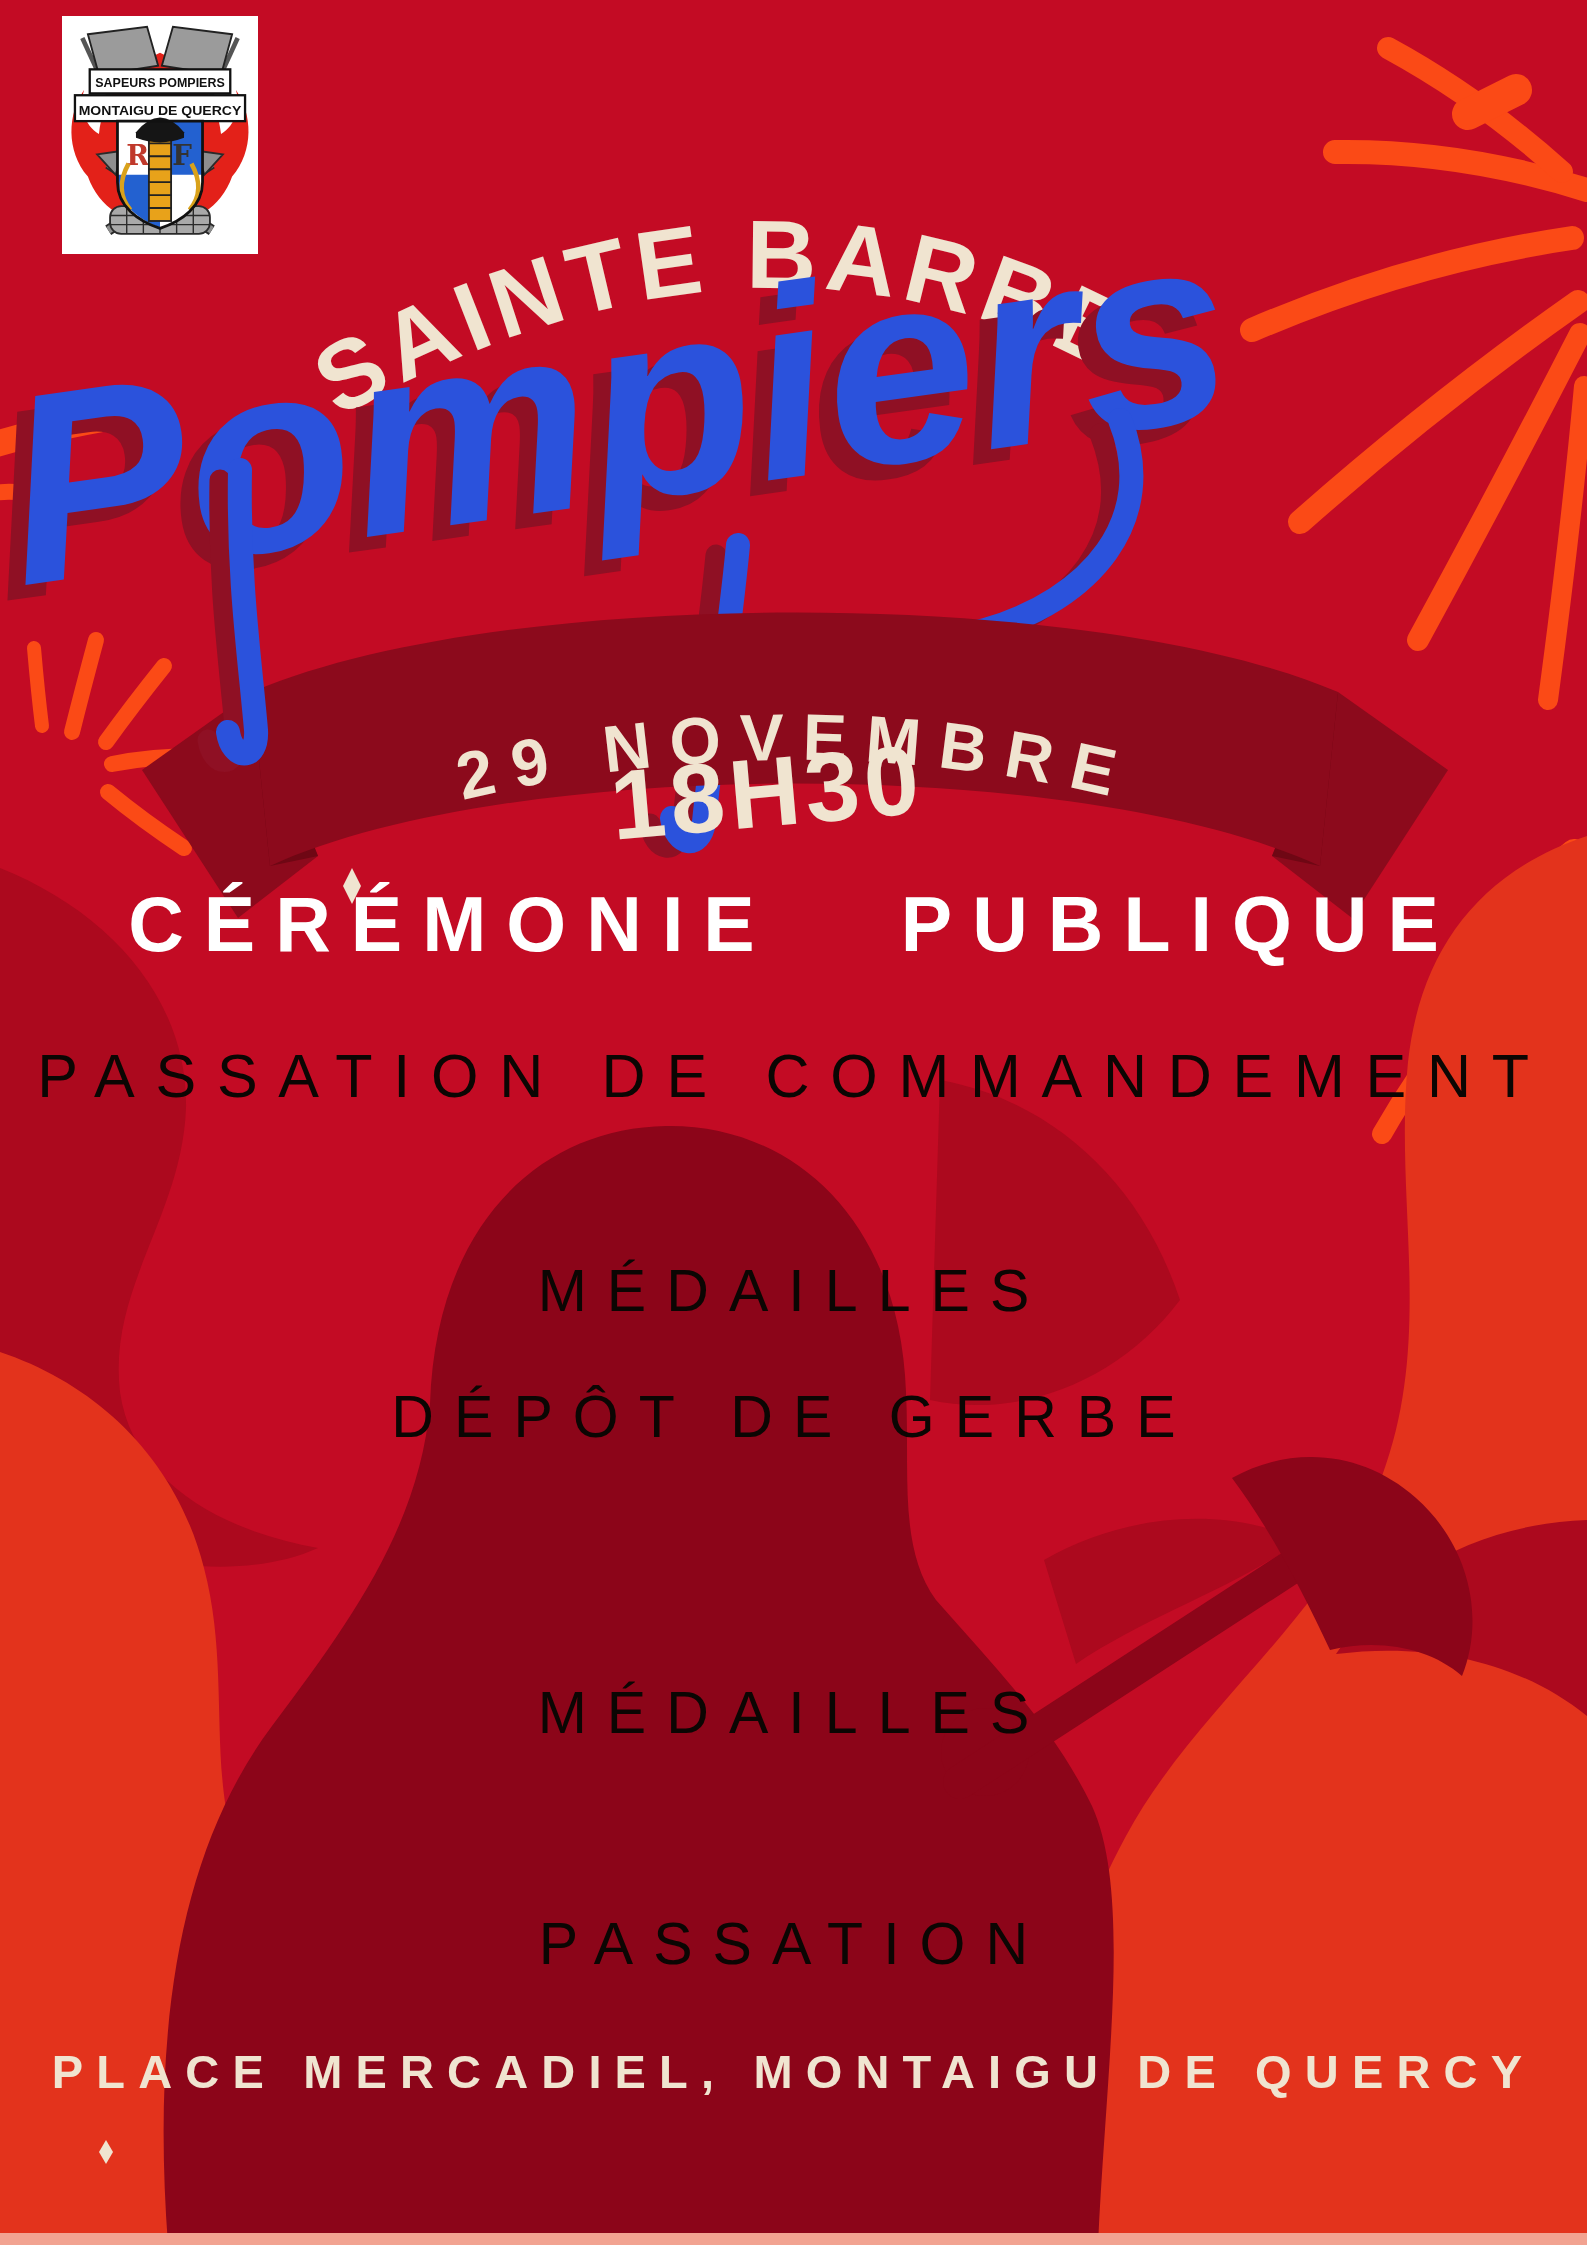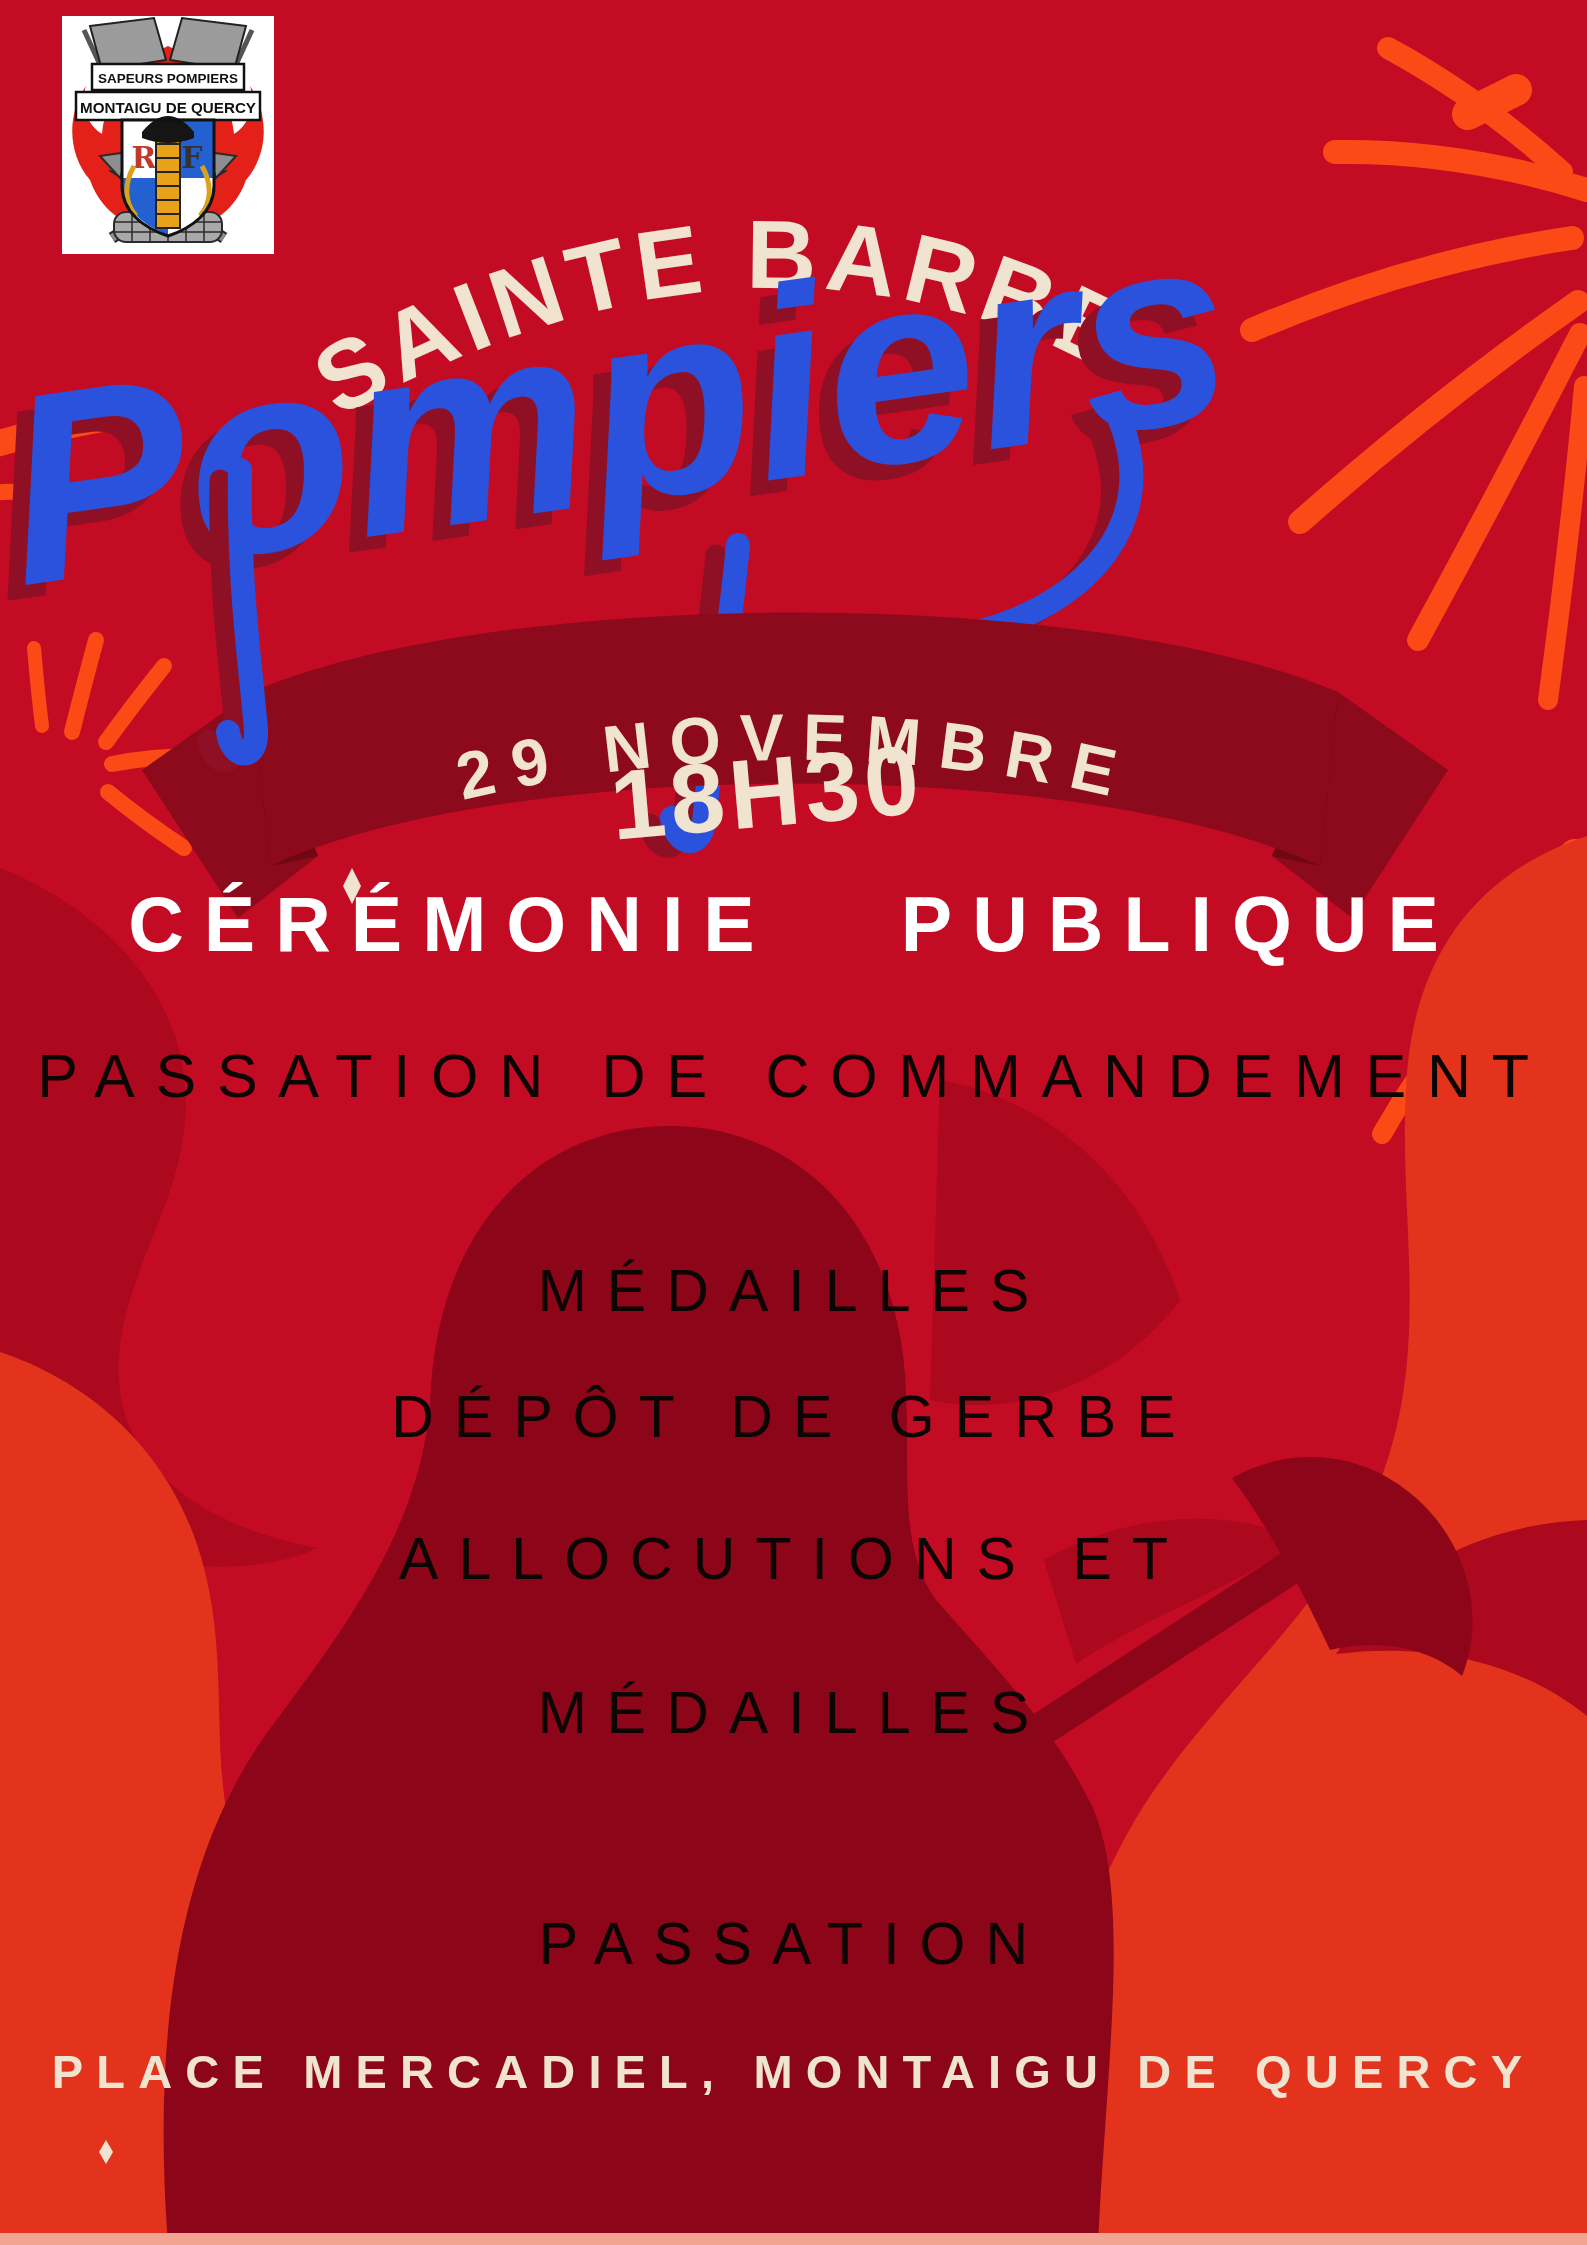--- a/index.html
+++ b/index.html
@@ -27,21 +27,21 @@
   .script-shadow{fill:var(--blueshadow);}
   .stroke-blue{stroke:var(--blue);stroke-width:24;fill:none;stroke-linecap:round;}
   .stroke-shadow{stroke:var(--blueshadow);stroke-width:21;fill:none;stroke-linecap:round;}
   .ribbon-band{fill:var(--ribbon);}
   .ribbon-fold{fill:var(--ribbonfold);}
   .ribbon-text{font-weight:bold;font-size:66px;fill:var(--cream);letter-spacing:18px;}
   .time-text{font-weight:bold;font-size:98px;fill:var(--cream);letter-spacing:5px;}
 
   
   .logo{
-    position:absolute;left:62px;top:16px;width:212px;height:238px;
+    position:absolute;left:62px;top:16px;width:196px;height:238px;
     background:var(--white);
   }
   .logo svg{display:block;width:100%;height:100%;}
   .crest-banner-text{font-family:"Liberation Sans",sans-serif;font-weight:bold;fill:#111;}
 
   
   .headline{
     position:absolute;left:0;right:0;top:886px;text-align:center;
     color:var(--white);font-weight:700;font-size:77px;line-height:1;
     letter-spacing:.26em;word-spacing:1.1em;white-space:nowrap;
@@ -198,19 +198,18 @@
     </g>
 
     <text class="time-text" x="770" y="826" text-anchor="middle" transform="rotate(-5 770 826)">18H30</text>
   </svg>
 
   <div class="headline">CÉRÉMONIE PUBLIQUE</div>
 
   <div class="line" style="top:1046px;font-size:61px">PASSATION DE COMMANDEMENT</div>
   <div class="line" style="top:1262px">MÉDAILLES</div>
   <div class="line" style="top:1388px">DÉPÔT DE GERBE</div>
-  <div class="line" style="top:1530px">ALLOCUTIONS ET</div>
   <div class="line" style="top:1684px">MÉDAILLES</div>
   <div class="line" style="top:1915px">PASSATION</div>
 
   <div class="footer-line">PLACE MERCADIEL, MONTAIGU DE QUERCY</div>
 
 </div>
 
 </body></html>

